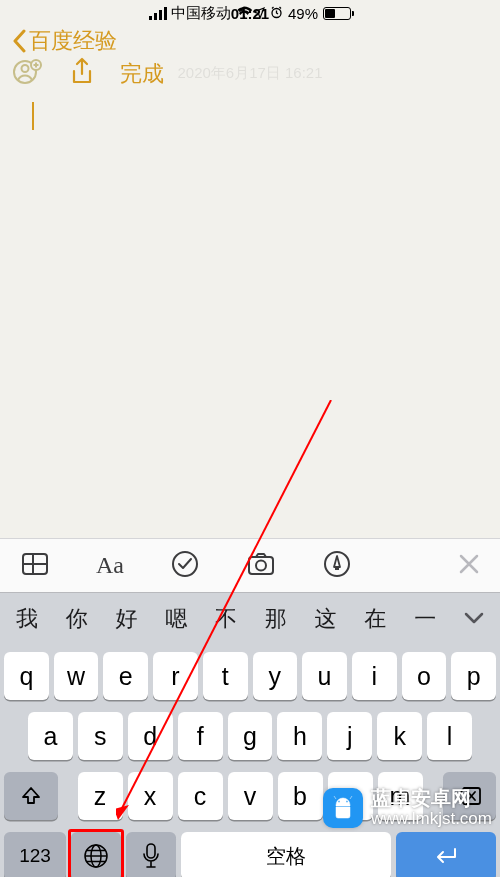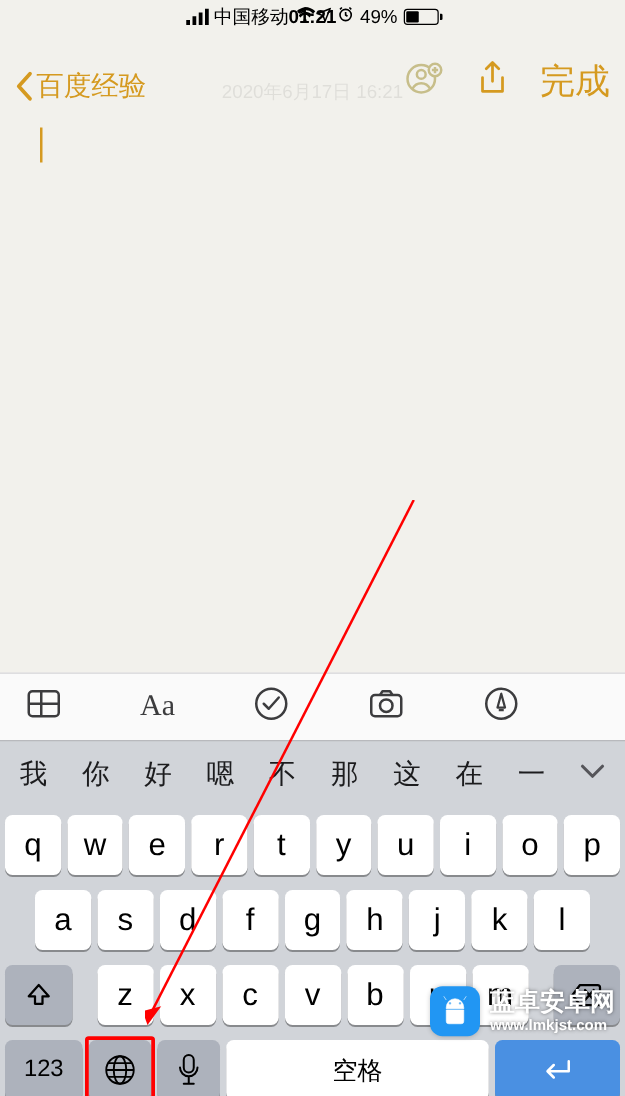--- a/index.html
+++ b/index.html
@@ -30,33 +30,34 @@
     .battery-shell {
       width: 28px; height: 13px; border: 1.5px solid #000; border-radius: 3px;
       position: relative; display: inline-block;
     }
     .battery-fill { position: absolute; left: 1px; top: 1px; bottom: 1px; width: 40%; background: #000; border-radius: 1px; }
     .battery-tip { position: absolute; right: -4px; top: 3.5px; width: 2.5px; height: 5px; background: #000; border-radius: 0 1px 1px 0; }
 
     .nav-bar {
       height: 58px;
       display: flex;
-      align-items: flex-end;
+      align-items: flex-start;
       justify-content: space-between;
       padding: 0 12px;
       position: relative;
+      flex-direction: column;
     }
     .back {
       display: flex; align-items: center; gap: 2px;
       color: #d59a20; font-size: 22px;
     }
     .nav-right { display: flex; align-items: center; gap: 22px; }
     .people-icon, .share-icon { width: 32px; height: 32px; color: #c0b67a; }
     .share-icon { color: #d59a20; }
-    .done { color: #d59a20; font-size: 28px; font-weight: 500; }
+    .done { color: #d59a20; font-size: 22px; font-weight: 500; }
     .date-watermark {
       position: absolute; left: 50%; top: 38px; transform: translateX(-50%);
       color: rgba(0,0,0,0.08); font-size: 15px;
     }
 
     .note-area {
       height: 454px;
       padding: 18px 32px;
       position: relative;
     }
@@ -74,21 +75,21 @@
       z-index: 5;
     }
 
     .toolbar {
       height: 54px;
       background: #fafafa;
       border-top: 1px solid #d5d5d8;
       display: flex;
       align-items: center;
       padding: 0 20px;
-      gap: 62px;
+      gap: 46px;
     }
     .tb-spacer { flex: 1; }
     .tb-icon { width: 30px; height: 30px; color: #3c3c3e; }
     .close-x { color: #b8b8bd; font-size: 28px; font-weight: 300; }
 
     .candidates {
       height: 52px;
       background: #d1d4d9;
       display: flex;
       align-items: center;
@@ -150,21 +151,21 @@
       color: #fff;
       text-shadow: 0 0 3px rgba(0,0,0,0.5);
       z-index: 10;
     }
     .wm-logo {
       width: 40px; height: 40px; background: #2196f3; border-radius: 10px;
       display: flex; align-items: center; justify-content: center;
       box-shadow: 0 0 4px rgba(0,0,0,0.2);
     }
     .wm-text { font-size: 20px; font-weight: 700; line-height: 1.1; }
-    .wm-sub { font-size: 12px; font-weight: 700; }
+    .wm-sub { font-size: 17px; font-weight: 400; }
   </style>
 </head>
 <body>
 
 <div class="status-bar">
   <div class="status-left">
     <span class="signal-bars">
       <span class="bar b1"></span>
         <span class="bar b2"></span>
         <span class="bar b3"></span>

